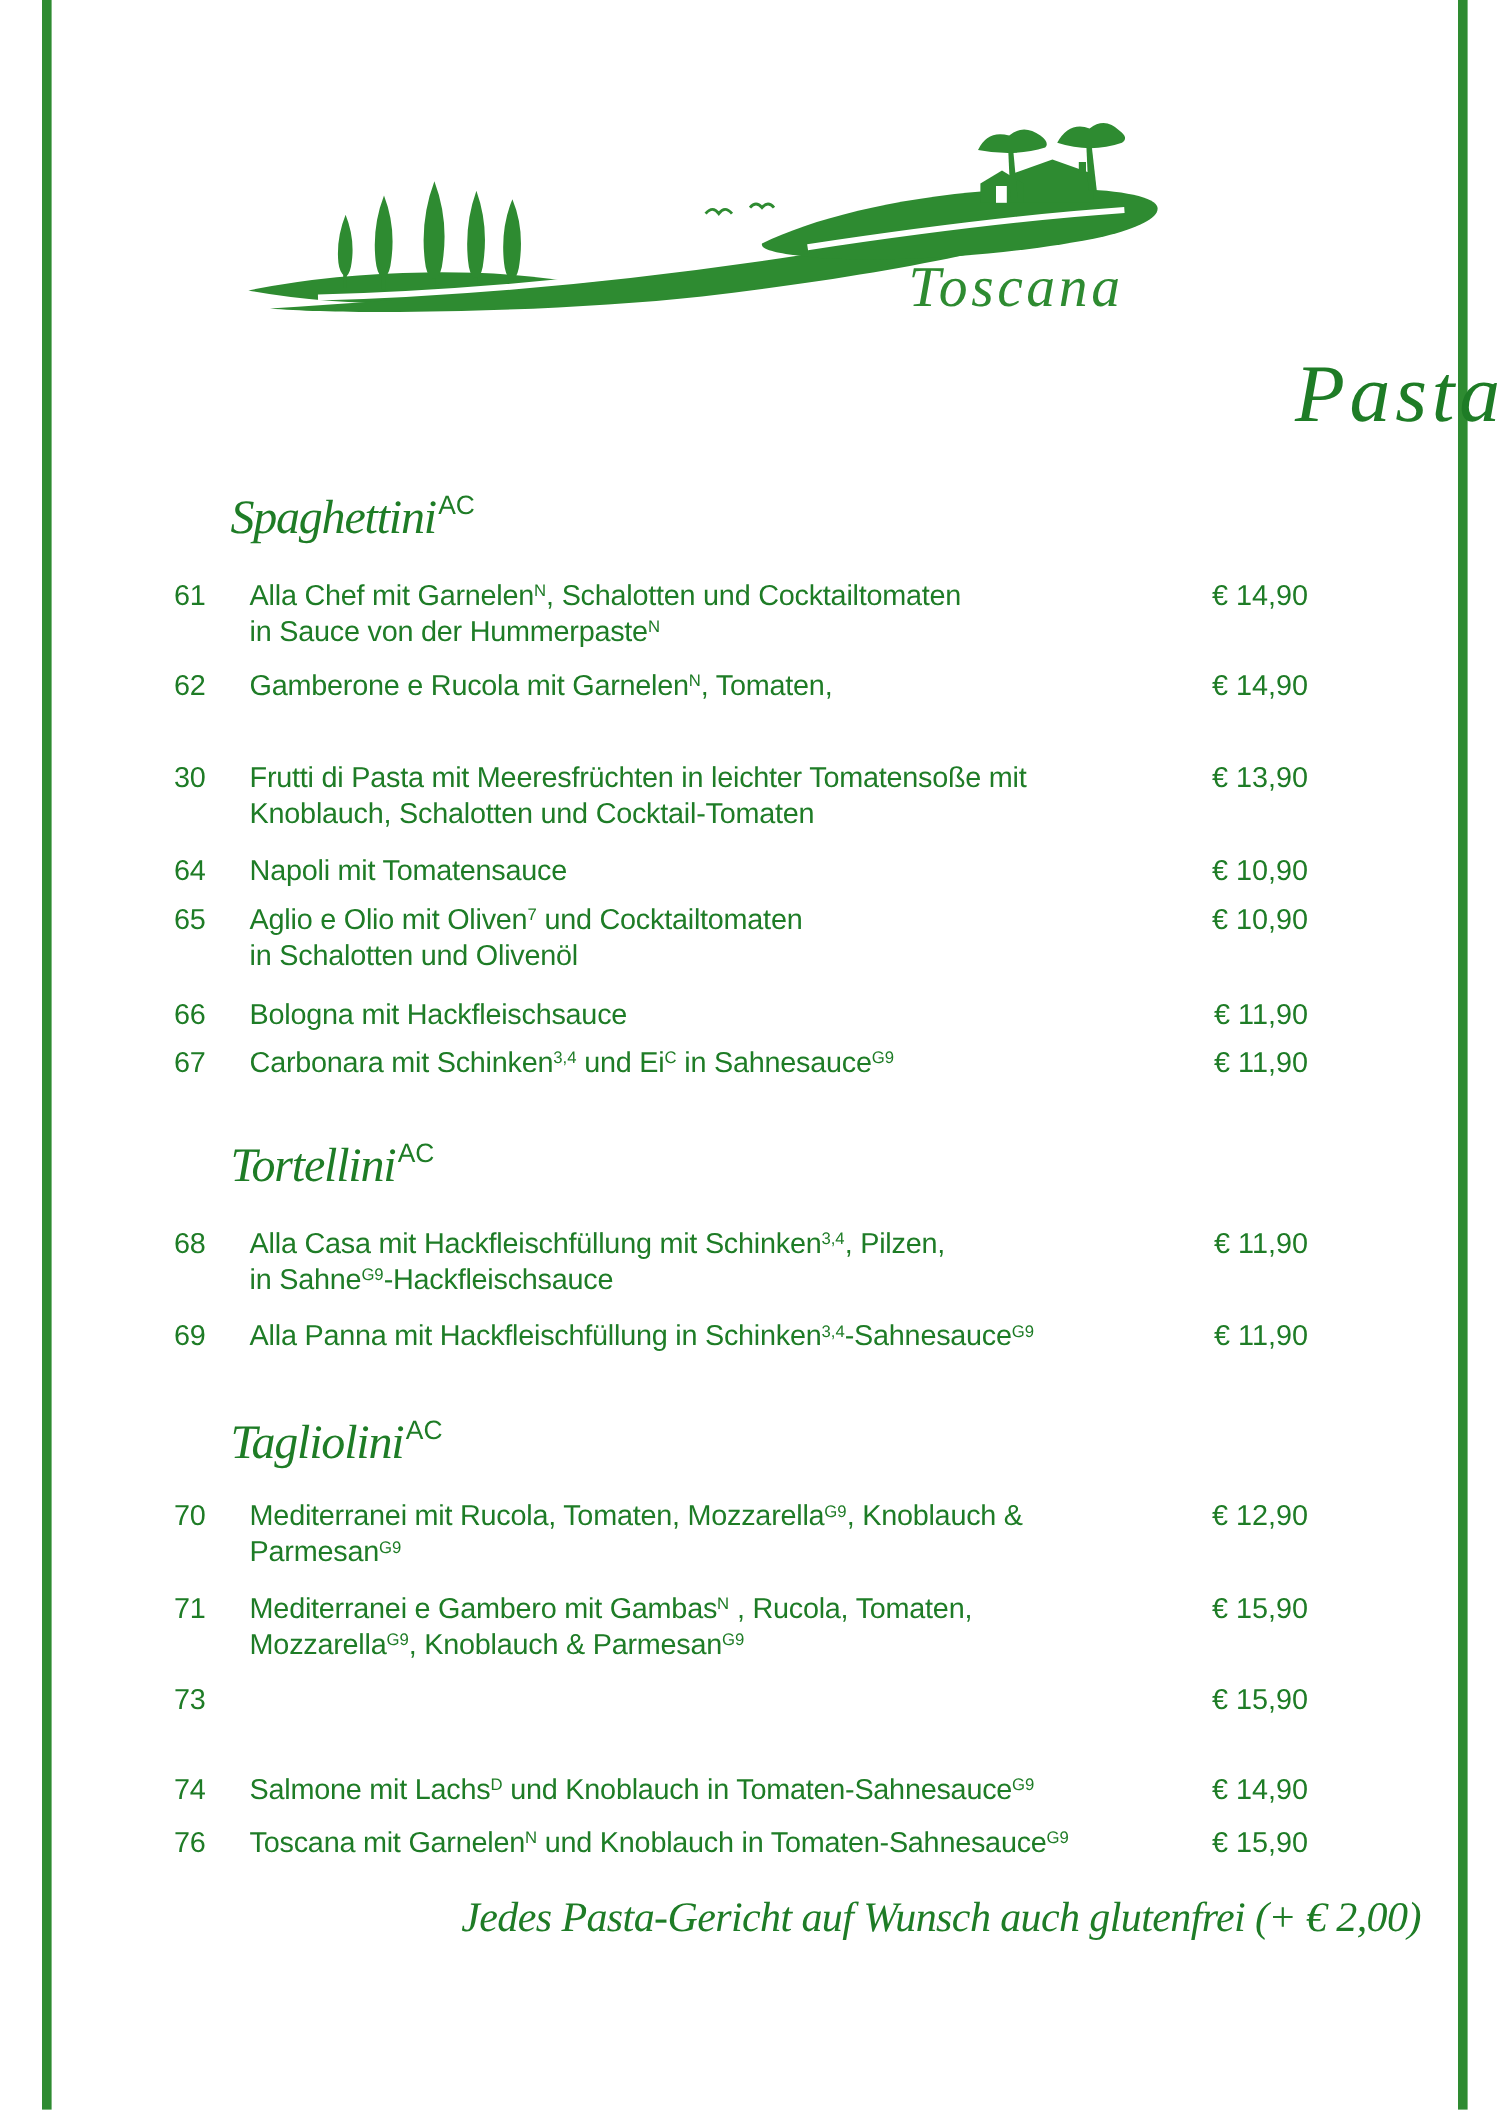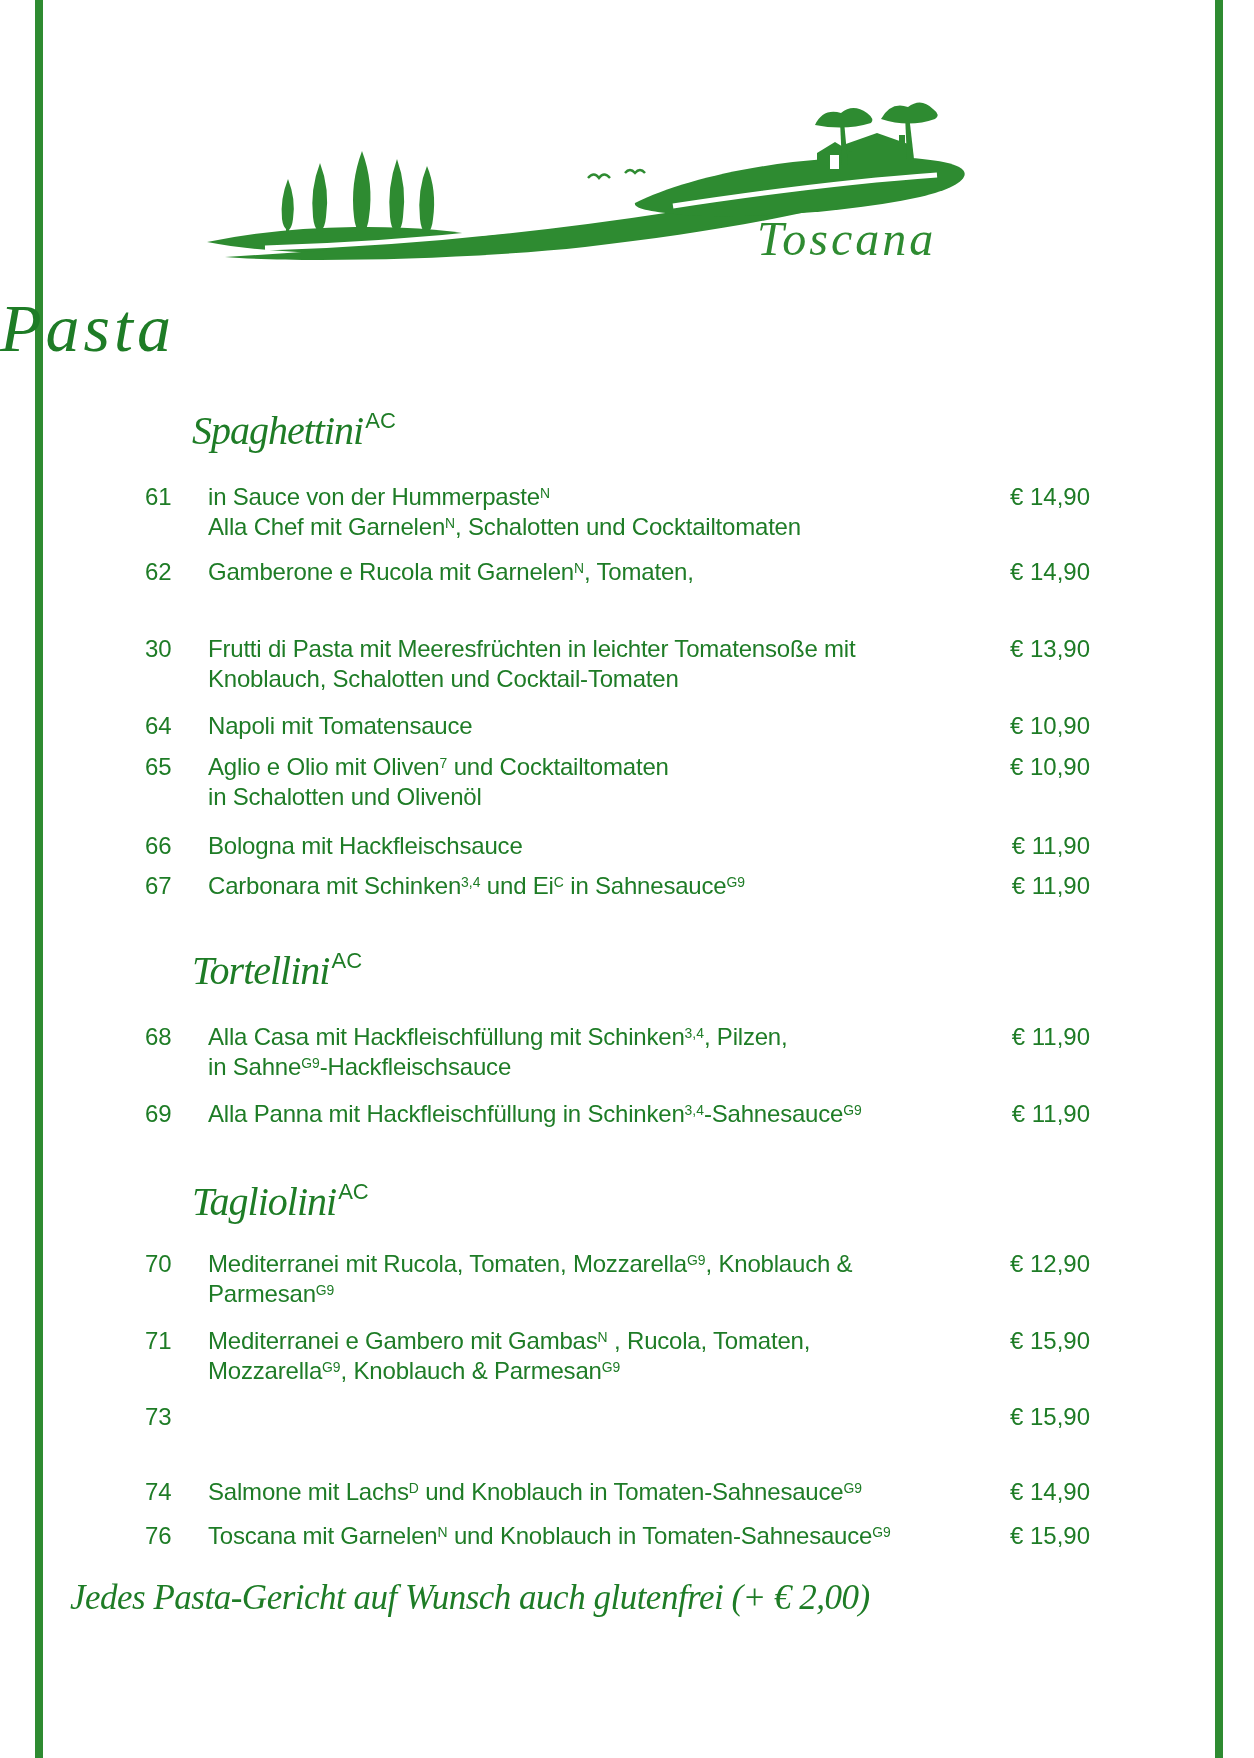--- a/index.html
+++ b/index.html
@@ -13,21 +13,21 @@
     overflow:hidden;
   }
   .bar{position:absolute;top:0;bottom:0;width:8px;background:var(--accent);}
   .bar-left{left:35px;}
   .bar-right{left:1215px;}
 
   .logo{position:absolute;left:205px;top:95px;width:775px;height:170px;}
 
   .title{
     position:absolute;left:0;top:291px;width:1254px;margin:0;
-    text-align:left;color:var(--text);
+    text-align:right;color:var(--text);
     font-family:"Liberation Serif","DejaVu Serif",serif;
     font-style:italic;font-weight:normal;font-size:68px;line-height:1.1;
     letter-spacing:4px;
   }
 
   .sec{
     position:absolute;left:192px;margin:0;color:var(--text);
     font-family:"Liberation Serif","DejaVu Serif",serif;
     font-style:italic;font-weight:normal;font-size:40px;line-height:1.2;
     letter-spacing:-1px;
@@ -45,21 +45,21 @@
   .row .no{position:absolute;left:0;top:0;}
   .row .desc{margin-left:63px;margin-right:112px;}
   .row .price{position:absolute;right:0;top:0;white-space:nowrap;letter-spacing:0;}
   .line sup{
     font-size:58%;line-height:0;position:relative;top:-0.5em;
     letter-spacing:0;vertical-align:baseline;
   }
 
   .footer{
     position:absolute;left:70px;right:70px;top:1575px;margin:0;
-    text-align:left;color:var(--text);
+    text-align:right;color:var(--text);
     font-family:"Liberation Serif","DejaVu Serif",serif;
     font-style:italic;font-weight:normal;font-size:35px;line-height:1.3;
     letter-spacing:-0.5px;
   }
 </style>
 </head>
 <body>
 
 <div class="bar bar-left"></div>
 <div class="bar bar-right"></div>
@@ -115,22 +115,22 @@
   </g>
 </svg>
 
 <h1 class="title">Pasta</h1>
 
 <h2 class="sec" style="top:407px"><span class="sec-name">Spaghettini</span><span class="sec-sup">AC</span></h2>
 
 <div class="row" style="top:482px">
   <span class="no">61</span>
   <div class="desc">
+    <div class="line">Alla Chef mit Garnelen<sup>N</sup>, Schalotten und Cocktailtomaten</div>
     <div class="line">in Sauce von der Hummerpaste<sup>N</sup></div>
-    <div class="line">Alla Chef mit Garnelen<sup>N</sup>, Schalotten und Cocktailtomaten</div>
   </div>
   <span class="price">€ 14,90</span>
 </div>
 
 <div class="row" style="top:557px">
   <span class="no">62</span>
   <div class="desc">
     <div class="line">Gamberone e Rucola mit Garnelen<sup>N</sup>, Tomaten,</div>
   </div>
   <span class="price">€ 14,90</span>

